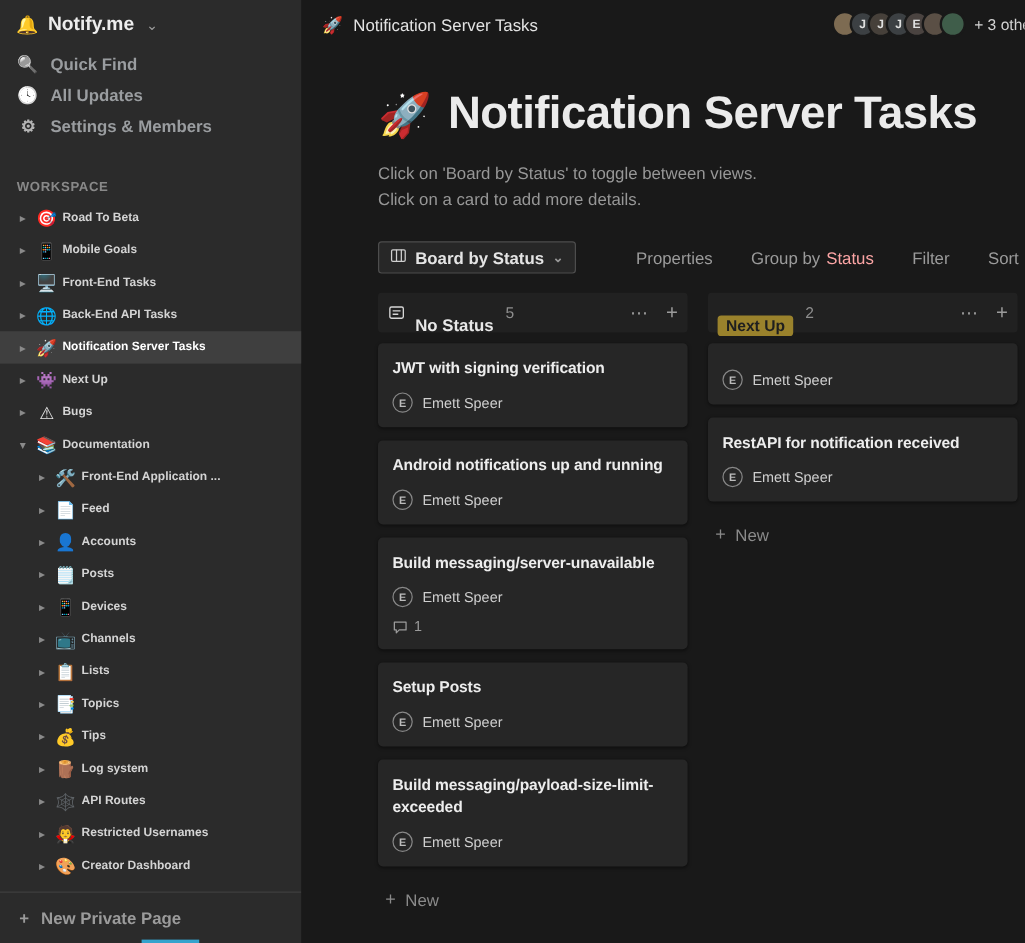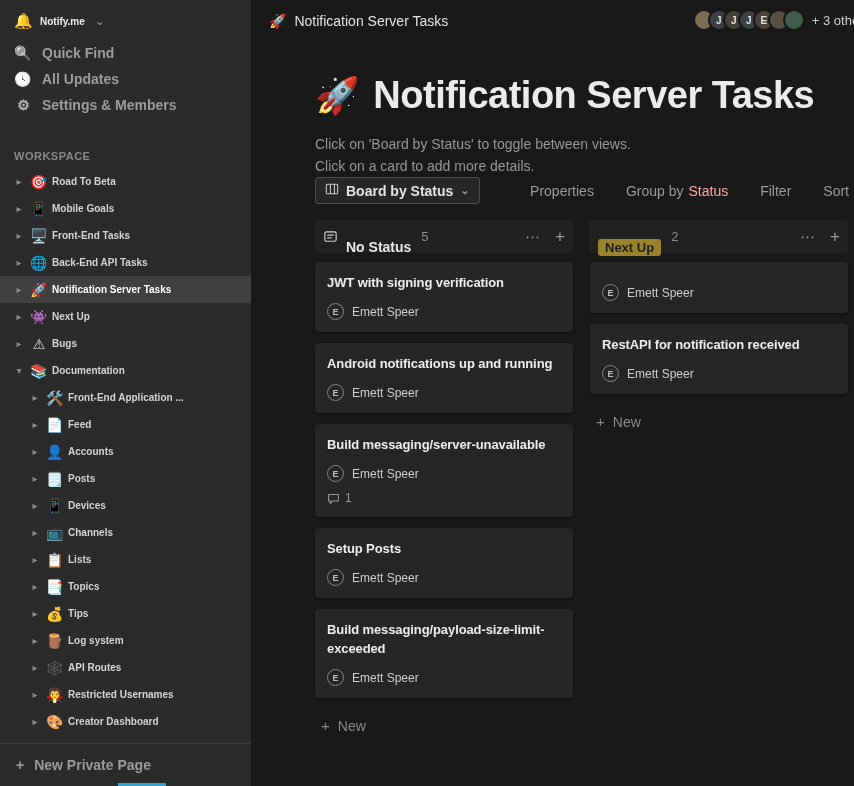--- a/index.html
+++ b/index.html
@@ -9,21 +9,21 @@
     font-family: "Liberation Sans", sans-serif;
     color: #e6e6e6;
     overflow: hidden;
   }
   .app { display: flex; width: 854px; height: 786px; position: relative; overflow: hidden; }
 
   
   .sidebar { width: 251px; min-width: 251px; background: #2b2b2b; display: flex; flex-direction: column; height: 100%; }
   .ws-switcher { display: flex; align-items: center; gap: 8px; padding: 12px 14px 10px; cursor: pointer; }
   .ws-icon { font-size: 15px; width: 18px; text-align: center; }
-  .ws-name { font-weight: 700; font-size: 10px; color: #ededed; }
+  .ws-name { font-weight: 700; font-size: 16px; color: #ededed; }
   .ws-chev { color: #9b9b9b; font-size: 12px; margin-left: 2px; }
 
   .u-item { display: flex; align-items: center; gap: 9px; padding: 5px 14px; font-size: 14px; font-weight: 700; color: #9a9da0; cursor: pointer; }
   .u-item .u-icon { width: 19px; text-align: center; font-size: 14px; filter: grayscale(1) brightness(1.15); }
 
   .section-label { margin-top: 26px; padding: 6px 14px; font-size: 11px; font-weight: 700; letter-spacing: 0.5px; color: #898989; }
 
   .pages { display: flex; flex-direction: column; }
   .page-row { display: flex; align-items: center; height: 27px; padding: 0 8px 0 10px; cursor: pointer; }
   .page-row .caret { width: 18px; text-align: center; color: #8a8a8a; font-size: 10px; flex: none; }
@@ -45,21 +45,21 @@
   .avatar { width: 22px; height: 22px; border-radius: 50%; border: 2px solid #191919; margin-left: -7px; display: flex; align-items: center; justify-content: center; font-size: 10px; font-weight: 700; color: #e0e0e0; flex: none; cursor: pointer; }
   .avatar:first-child { margin-left: 0; }
   .more-label { margin-left: 7px; font-size: 13px; color: #d2d2d2; white-space: nowrap; cursor: pointer; }
 
   .content { padding: 32px 0 0 64px; flex: 1; overflow: hidden; }
   .page-title { display: flex; align-items: center; gap: 14px; font-size: 38px; font-weight: 700; color: #ebebeb; letter-spacing: -0.5px; }
   .pt-icon { font-size: 36px; }
   .description { margin-top: 16px; }
   .desc-line { font-size: 14px; color: #979797; line-height: 22px; }
 
-  .toolbar { width: 534px; display: flex; align-items: center; }
+  .toolbar { margin-top: 24px; width: 534px; display: flex; align-items: center; }
   .view-btn { display: inline-flex; align-items: center; gap: 7px; background: #272727; border: 1px solid #4d4d4d; border-radius: 3px; padding: 4px 9px; font-size: 14px; font-weight: 700; color: #e4e4e4; cursor: pointer; }
   .view-btn .vb-chev { color: #9b9b9b; font-size: 11px; }
   .toolbar-menu { margin-left: auto; display: flex; gap: 32px; text-align: right; }
   .menu-item { font-size: 14px; color: #9b9b9b; cursor: pointer; white-space: nowrap; }
   .menu-item .mi-value { color: #fca5a5; margin-left: 5px; }
 
   .board { margin-top: 16px; width: 534px; }
   .columns { display: flex; gap: 17px; }
   .column { width: 258px; flex: none; }
   .col-header { display: flex; align-items: center; height: 33px; padding: 0 8px; background: rgba(255,255,255,0.035); border-radius: 3px; }

